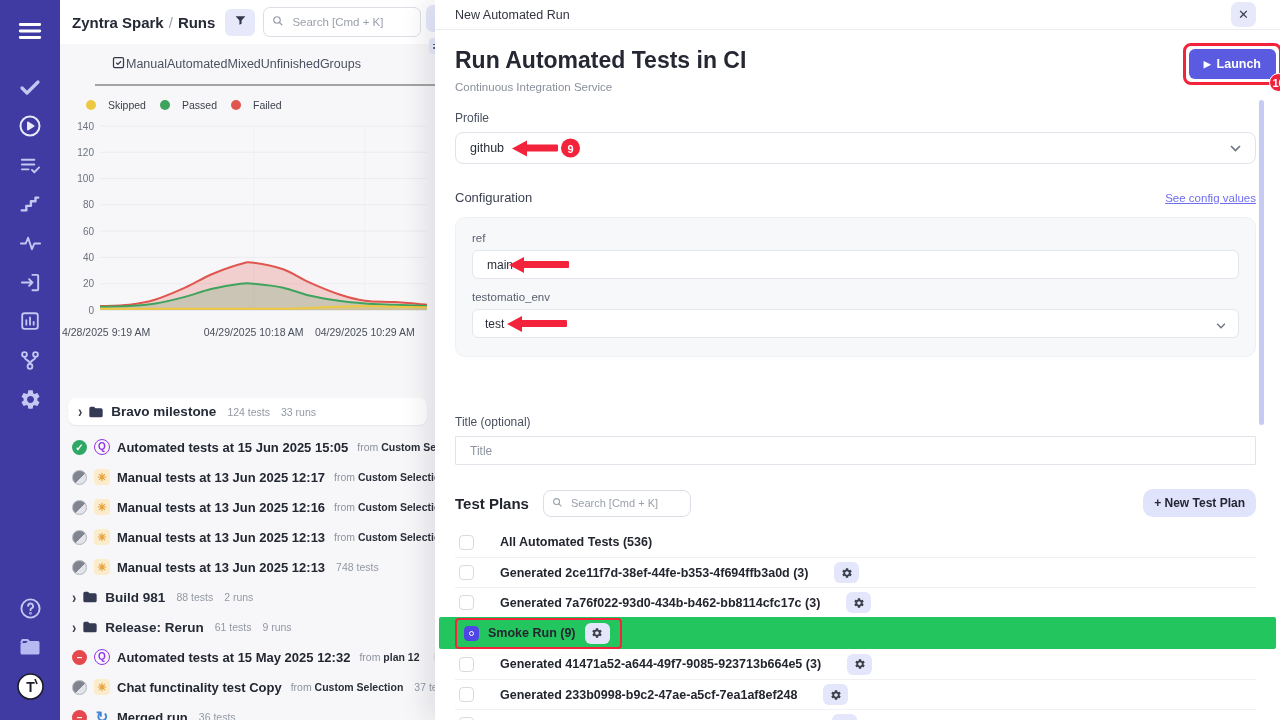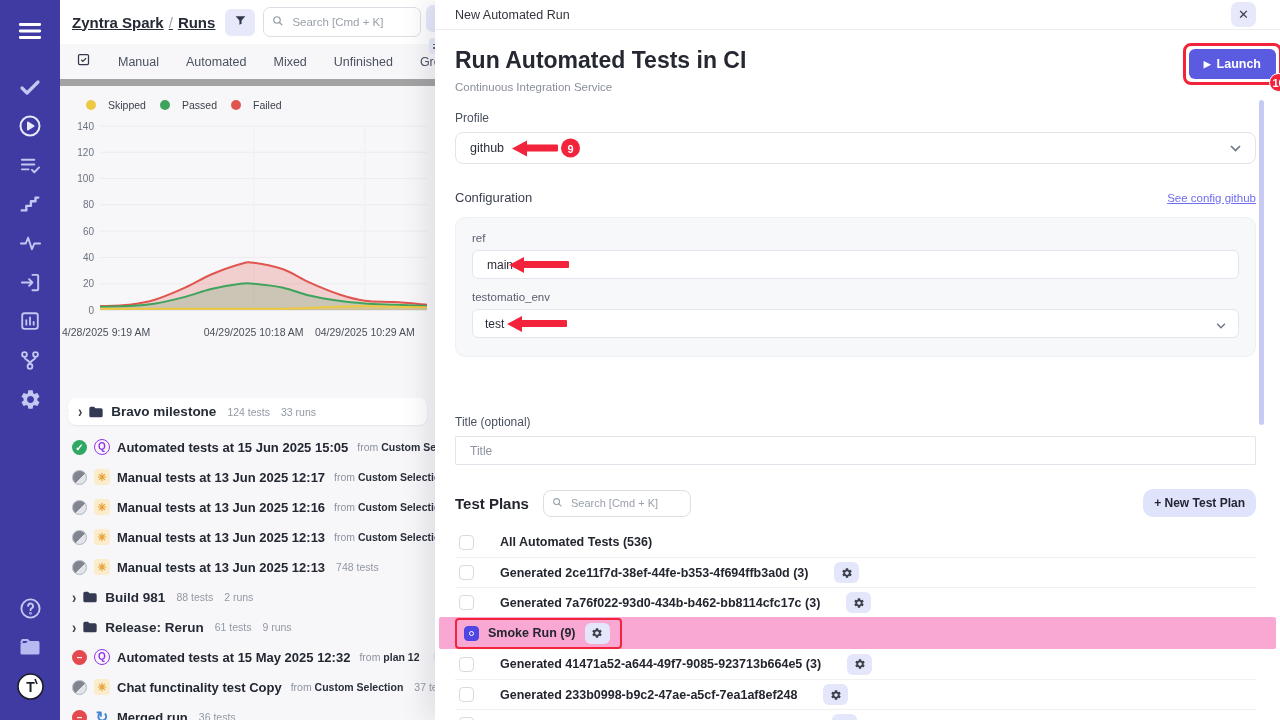--- a/index.html
+++ b/index.html
@@ -9,32 +9,32 @@
   
   .sidebar{position:absolute;left:0;top:0;width:60px;height:720px;background:#403ba3;display:flex;flex-direction:column;align-items:center;padding:16px 0 10px;}
   .sb-icon{width:30px;height:30px;display:flex;align-items:center;justify-content:center;margin-bottom:9px;cursor:pointer;flex:0 0 auto;}
   .sb-icon svg{display:block;}
   .sb-spacer{flex:1 1 auto;}
   .sb-menu{margin-bottom:26px;}
 
   
   .left-panel{position:absolute;left:60px;top:0;width:375px;height:720px;background:#f7f7f9;overflow:hidden;}
   .crumb-row{position:relative;height:44px;background:#ffffff;display:flex;align-items:center;padding:0 8px 0 12px;}
-  .breadcrumb{font-size:15px;font-weight:700;color:#262a36;white-space:nowrap;text-decoration:underline;}
+  .breadcrumb{font-size:15px;font-weight:700;color:#262a36;white-space:nowrap;}
   .breadcrumb .sep{color:#9aa0ab;font-weight:400;margin:0 5px;}
   .filter-btn{margin-left:10px;width:30px;height:27px;border:none;background:#e7e9fb;border-radius:6px;display:flex;align-items:center;justify-content:center;cursor:pointer;}
   .search-box{margin-left:8px;display:flex;align-items:center;gap:6px;width:158px;height:30px;background:#fff;border:1px solid #dcdee6;border-radius:7px;padding:0 8px;}
   .search-box input{border:none;outline:none;width:100%;font-size:11.5px;color:#3a3f4a;background:transparent;font-family:"Liberation Sans",sans-serif;}
   .search-box input::placeholder{color:#9aa0ab;}
   .mini-close{position:absolute;right:-18px;top:5px;width:27px;height:27px;background:#e7e9fb;border:none;border-radius:7px;font-size:14px;color:#3a3f4a;cursor:pointer;line-height:1;}
   .mini-sort{position:absolute;right:-16px;top:38px;width:22px;height:16px;background:#e7e9fb;border-radius:4px;display:flex;flex-direction:column;justify-content:center;gap:2px;padding:0 4px;}
   .mini-sort i{display:block;height:1.5px;background:#50556a;border-radius:1px;}
   .mini-sort i:last-child{width:60%;}
 
-  .tabs-row{display:flex;align-items:center;gap:27px;height:42px;padding:0 16px;border-bottom:7px solid #a3a3a3;}
+  .tabs-row{display:flex;align-items:center;height:42px;padding:0 16px;border-bottom:2px solid #a3a3a3;margin-left:35px;}
   .tab{font-size:12.5px;color:#4b5160;cursor:pointer;white-space:nowrap;}
 
   .chart-wrap{padding:10px 2px 0 0;}
   .legend{display:flex;align-items:center;gap:14px;padding-left:26px;height:18px;}
   .legend-item{display:flex;align-items:center;gap:12px;font-size:10.5px;color:#3a3f4a;}
   .legend-dot{width:10px;height:10px;border-radius:50%;}
 
   .runs-list{margin-top:52px;padding:0 0 0 12px;}
   .run-row{position:relative;height:30px;display:flex;align-items:center;gap:7px;white-space:nowrap;overflow:hidden;cursor:pointer;}
   .run-row.folder-card{background:#ffffff;border-radius:8px;height:27px;margin:0 8px 7px -4px;padding:0 10px;box-shadow:0 1px 2px rgba(20,20,40,.07);}
@@ -79,21 +79,21 @@
   .title-input input::placeholder{color:#8d93a0;}
   .plans-header{display:flex;align-items:center;margin-top:24px;}
   .plans-heading{font-size:15px;font-weight:700;color:#22252e;}
   .plans-search{margin-left:14px;display:flex;align-items:center;gap:6px;width:148px;height:27px;border:1px solid #dcdee6;border-radius:8px;padding:0 8px;background:#fff;}
   .plans-search input{border:none;outline:none;width:100%;font-size:11px;color:#3a3f4a;background:transparent;font-family:"Liberation Sans",sans-serif;}
   .plans-search input::placeholder{color:#9aa0ab;}
   .new-plan-btn{margin-left:auto;background:#dfe3fb;border:none;border-radius:10px;padding:7px 11px;font-size:12px;font-weight:600;color:#232733;cursor:pointer;font-family:"Liberation Sans",sans-serif;}
   .plans-list{margin-top:10px;}
   .plan-row{display:flex;align-items:center;gap:26px;height:30px;border-top:1px solid #f1f1f4;padding:0 4px;}
   .plan-row:first-child{border-top:none;}
-  .plan-row.smoke{background:#f9a8d4;border-top:none;height:32px;border-radius:2px;margin:0 -20px 0 -16px;padding-left:16px;}
+  .plan-row.smoke{background:#22c55e;border-top:none;height:32px;border-radius:2px;margin:0 -20px 0 -16px;padding-left:16px;}
   .plan-row.after-smoke{border-top:none;}
   .cbx{width:15px;height:15px;border:1.5px solid #d8dae2;border-radius:4px;background:#fff;flex:0 0 auto;cursor:pointer;}
   .cbx.checked{background:#4f46e5;border-color:#4f46e5;display:flex;align-items:center;justify-content:center;}
   .cbx.checked i{width:5px;height:5px;border:1.5px solid #fff;border-radius:50%;display:block;}
   .plan-label{font-size:12.5px;font-weight:600;color:#23262f;}
   .gear-chip{width:25px;height:21px;background:#e4e7fb;border-radius:6px;display:flex;align-items:center;justify-content:center;cursor:pointer;flex:0 0 auto;}
   .anno-box{display:inline-flex;align-items:center;gap:9px;border:2.5px solid #f2233b;border-radius:4px;padding:3px 10px 3px 7px;}
 
   
   .r-arrow{display:flex;align-items:center;pointer-events:none;}
@@ -414,21 +414,21 @@
           <span class="r-arrow">
               <span class="r-head"></span>
               <span class="r-shaft" style="width:32px;"></span>
             </span>
           <span class="r-badge">9</span>
         </span>
       </div>
 
       <div class="config-row">
         <span class="config-label">Configuration</span>
-        <a class="config-link">See config github</a>
+        <a class="config-link">See config values</a>
       </div>
 
       <div class="config-box">
         <div class="cfg-label">ref</div>
         <div class="cfg-input">
           <input value="main" style="">
           <span class="field-anno" style="left:36px;">
             <span class="r-arrow">
                 <span class="r-head"></span>
                 <span class="r-shaft" style="width:46px;"></span>

